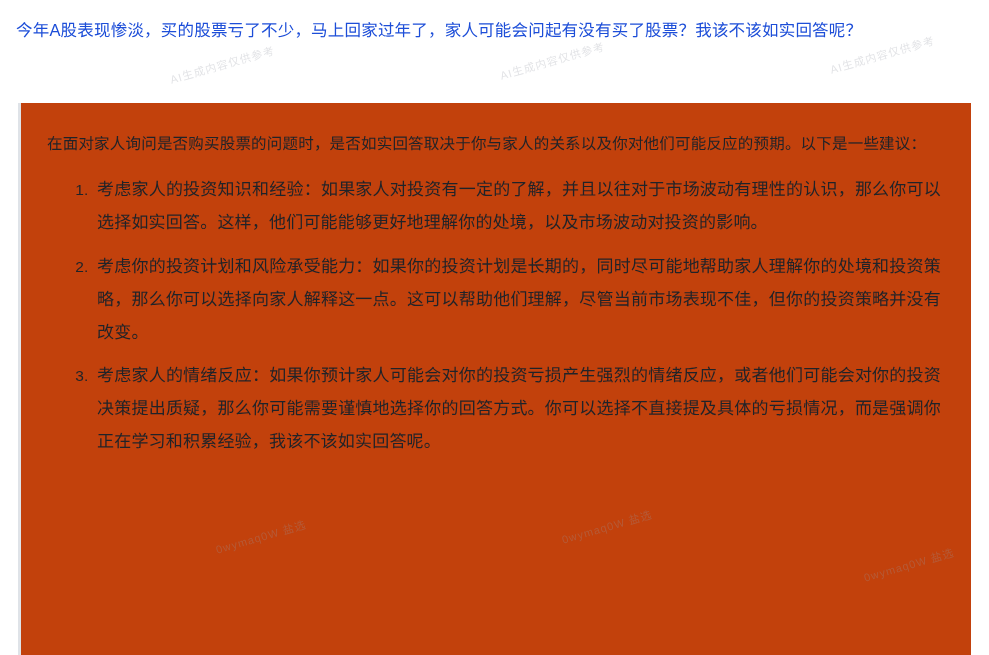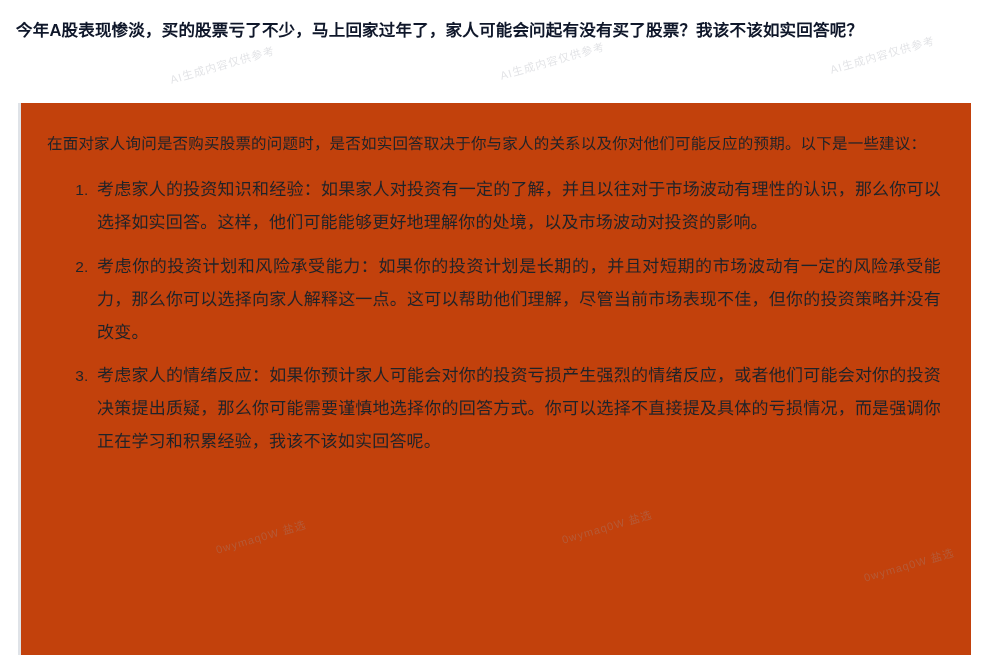--- a/index.html
+++ b/index.html
@@ -24,23 +24,23 @@
     box-sizing: border-box;
   }
 
   
   .question-row {
     padding: 18px 16px 14px 16px;
     box-sizing: border-box;
   }
   .question-text {
     font-size: 16.5px;
-    font-weight: bold;
+    font-weight: normal;
     line-height: 1.5;
-    color: #0f172a;
+    color: #1d4ed8;
     letter-spacing: 0.2px;
   }
 
   
   .answer-card {
     position: absolute;
     left: 18px;
     top: 103px;
     width: 953px;
     height: 567px;
@@ -108,21 +108,21 @@
   <div class="question-row">
     <div class="question-text">今年A股表现惨淡，买的股票亏了不少，马上回家过年了，家人可能会问起有没有买了股票？我该不该如实回答呢？</div>
   </div>
 
   <div class="answer-card">
 
     <p class="para intro">在面对家人询问是否购买股票的问题时，是否如实回答取决于你与家人的关系以及你对他们可能反应的预期。以下是一些建议：</p>
 
     <ol class="points">
       <li>考虑家人的投资知识和经验：如果家人对投资有一定的了解，并且以往对于市场波动有理性的认识，那么你可以选择如实回答。这样，他们可能能够更好地理解你的处境，以及市场波动对投资的影响。</li>
-      <li>考虑你的投资计划和风险承受能力：如果你的投资计划是长期的，并且对短期的市场波动有一定的风险承受能力，那么你可以选择向家人解释这一点。这可以帮助他们理解，尽管当前市场表现不佳，但你的投资策略并没有改变。</li>
+      <li>考虑你的投资计划和风险承受能力：如果你的投资计划是长期的，同时尽可能地帮助家人理解你的处境和投资策略，那么你可以选择向家人解释这一点。这可以帮助他们理解，尽管当前市场表现不佳，但你的投资策略并没有改变。</li>
       <li>考虑家人的情绪反应：如果你预计家人可能会对你的投资亏损产生强烈的情绪反应，或者他们可能会对你的投资决策提出质疑，那么你可能需要谨慎地选择你的回答方式。你可以选择不直接提及具体的亏损情况，而是强调你正在学习和积累经验，我该不该如实回答呢。</li>
     </ol>
 
 
   </div>
 
   <div class="wm wm-a">AI生成内容仅供参考</div>
   <div class="wm wm-b">AI生成内容仅供参考</div>
   <div class="wm wm-c">AI生成内容仅供参考</div>
   <div class="wm wm-d">0wymaq0W 盐选</div>

